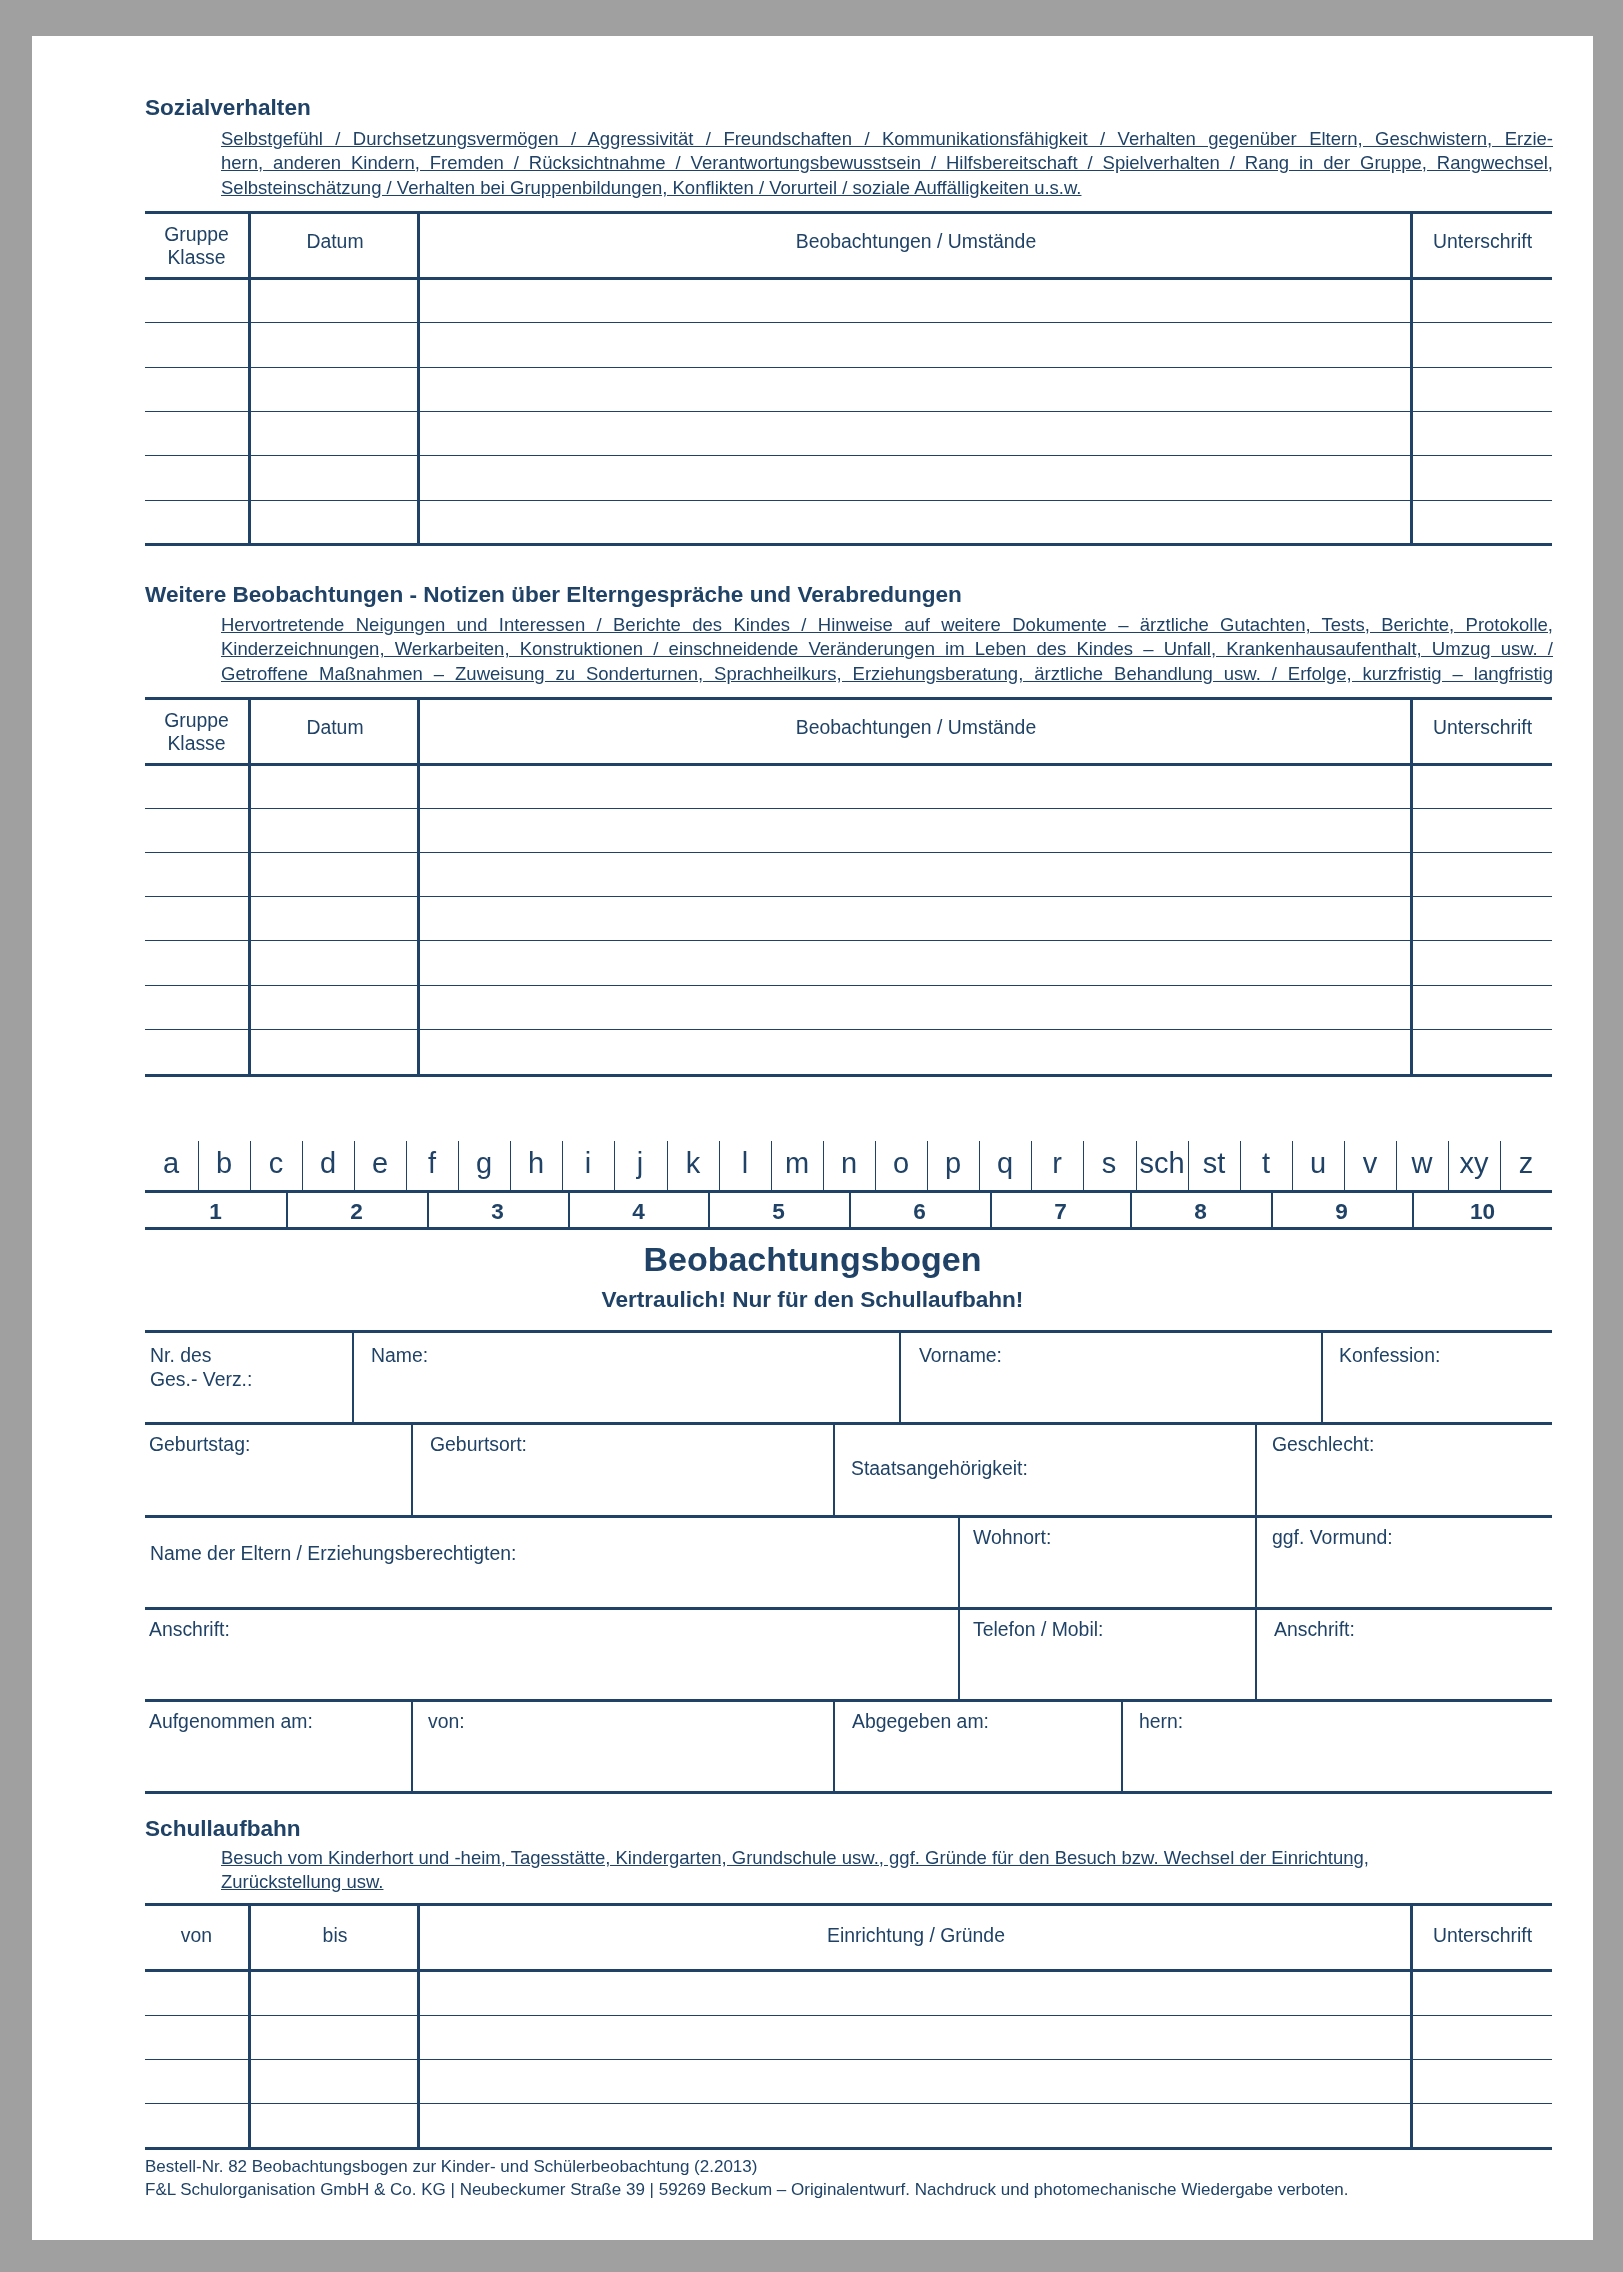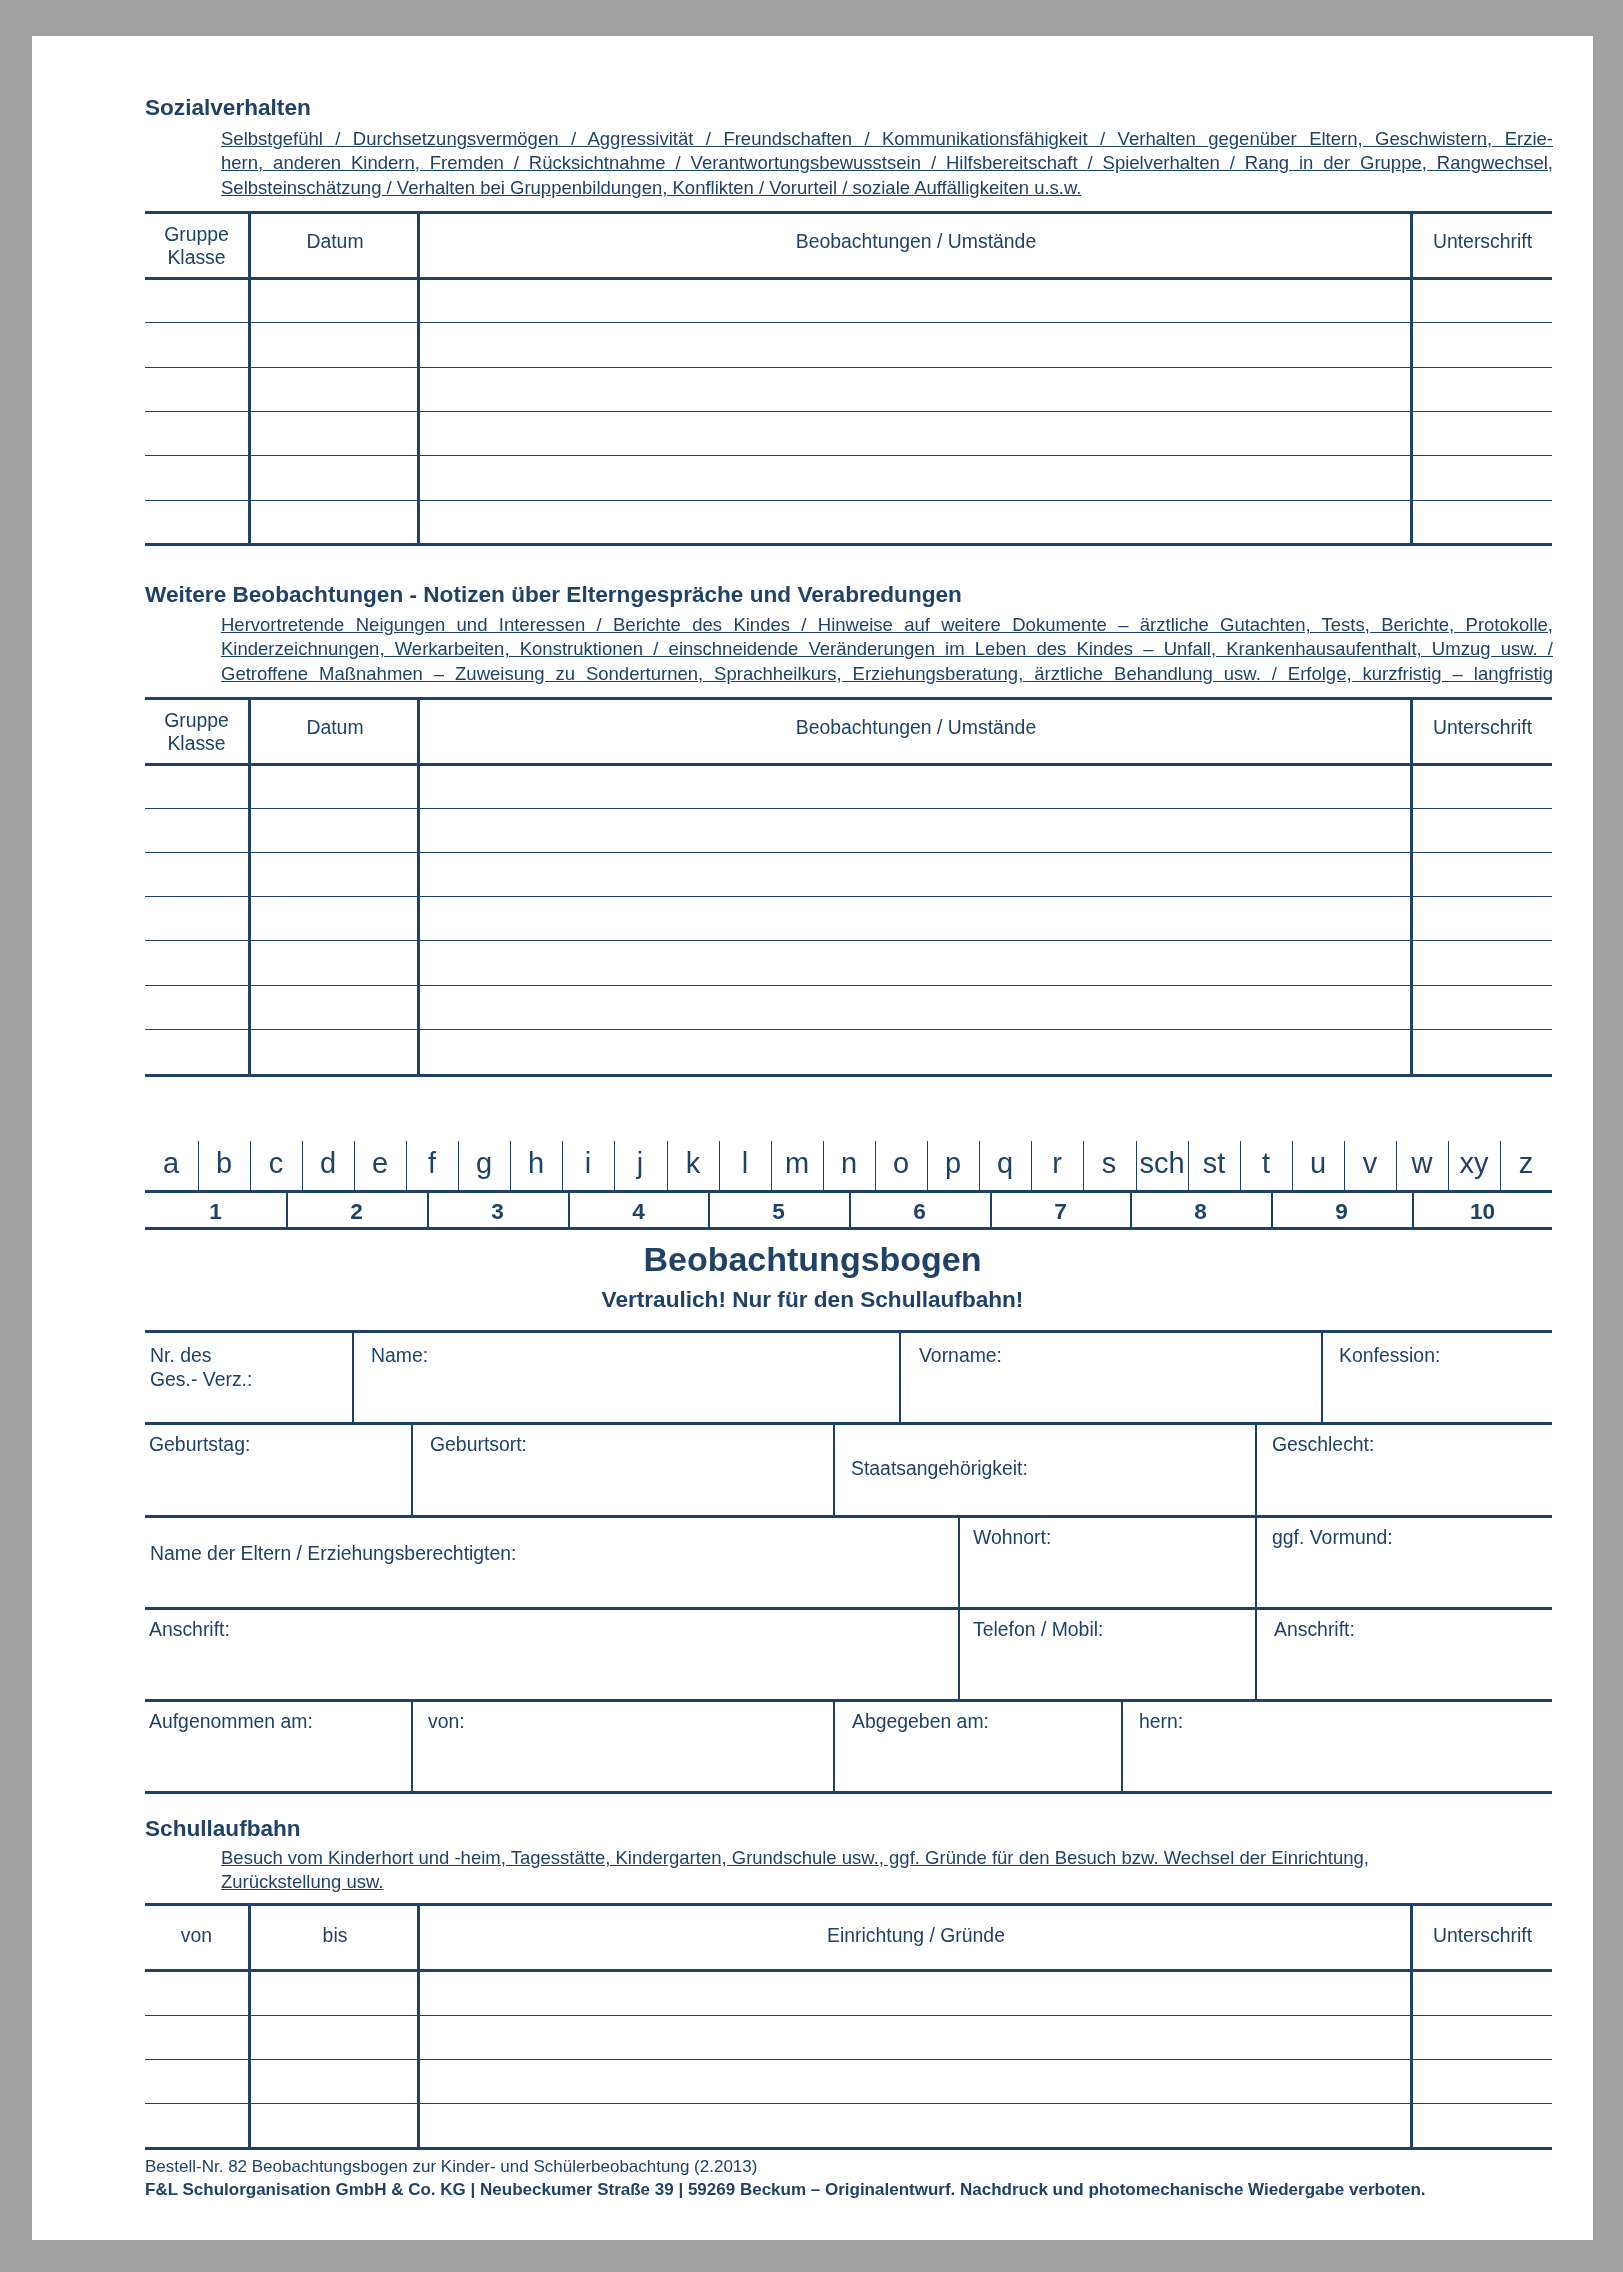--- a/index.html
+++ b/index.html
@@ -252,14 +252,14 @@
   <div class="hl" style="left:145px;top:2059px;width:1407px;height:1.3px;"></div>
   <div class="hl" style="left:145px;top:2103px;width:1407px;height:1.3px;"></div>
   <div class="hl" style="left:145px;top:2147px;width:1407px;height:3.1px;"></div>
   <div class="vl" style="left:248px;top:1903px;width:2.5px;height:246px;"></div>
   <div class="vl" style="left:417px;top:1903px;width:2.5px;height:246px;"></div>
   <div class="vl" style="left:1410px;top:1903px;width:2.5px;height:246px;"></div>
   <div class="cell" style="left:145px;top:1972px;width:1407px;height:174px;"></div>
 </div>
 
 <div class="footer" style="top:2155px;">Bestell-Nr. 82 Beobachtungsbogen zur Kinder- und Schülerbeobachtung (2.2013)</div>
-<div class="footer" style="top:2178px;font-weight:bold;">F&amp;L Schulorganisation GmbH &amp; Co. KG | Neubeckumer Straße 39 | 59269 Beckum – Originalentwurf. Nachdruck und photomechanische Wiedergabe verboten.</div>
+<div class="footer" style="top:2178px;">F&amp;L Schulorganisation GmbH &amp; Co. KG | Neubeckumer Straße 39 | 59269 Beckum – Originalentwurf. Nachdruck und photomechanische Wiedergabe verboten.</div>
 
 
 </body></html>

